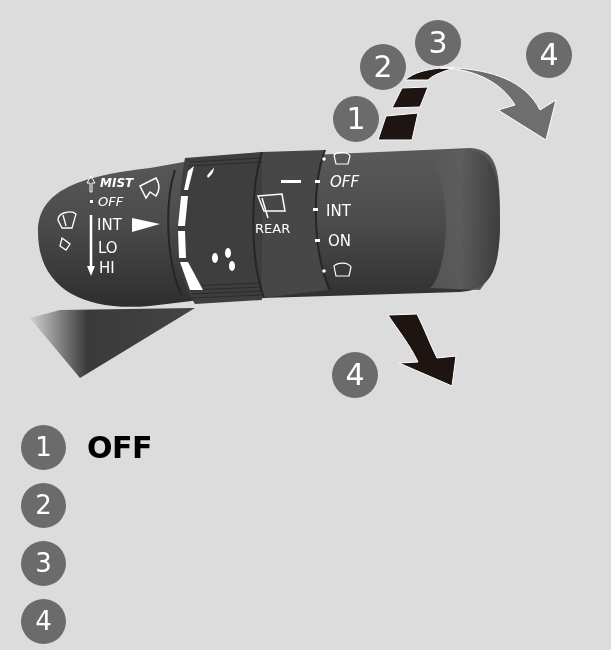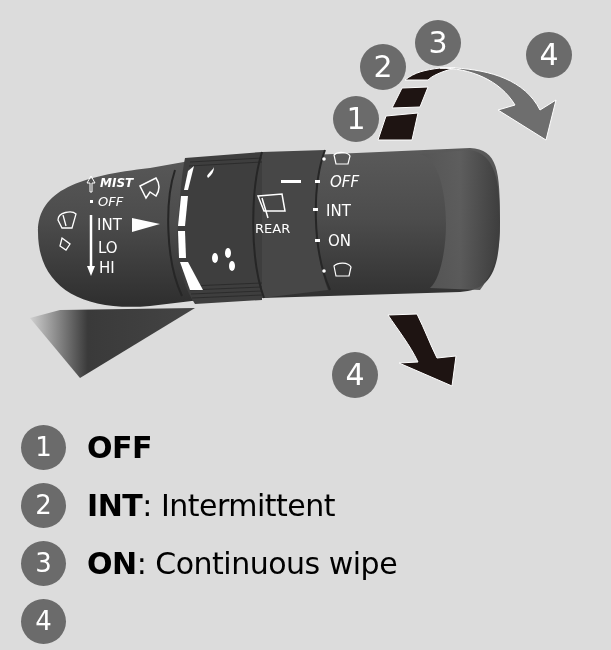--- a/index.html
+++ b/index.html
@@ -129,22 +129,20 @@
   <div class="callout" style="left:332px;top:352px;">4</div>
 </div>
 
 <div id="legend">
   <div class="legend-row">
     <div class="legend-num">1</div>
     <div class="legend-text"><b>OFF</b><span></span><span></span></div>
   </div>
   <div class="legend-row">
     <div class="legend-num">2</div>
-    <div class="legend-text"><b>INT</b><span>:</span><span style="white-space:pre"> Intermittent</span></div>
   </div>
   <div class="legend-row">
     <div class="legend-num">3</div>
-    <div class="legend-text"><b>ON</b><span>:</span><span style="white-space:pre"> Continuous wipe</span></div>
   </div>
   <div class="legend-row">
     <div class="legend-num">4</div>
   </div>
 </div>
 
 </body></html>

